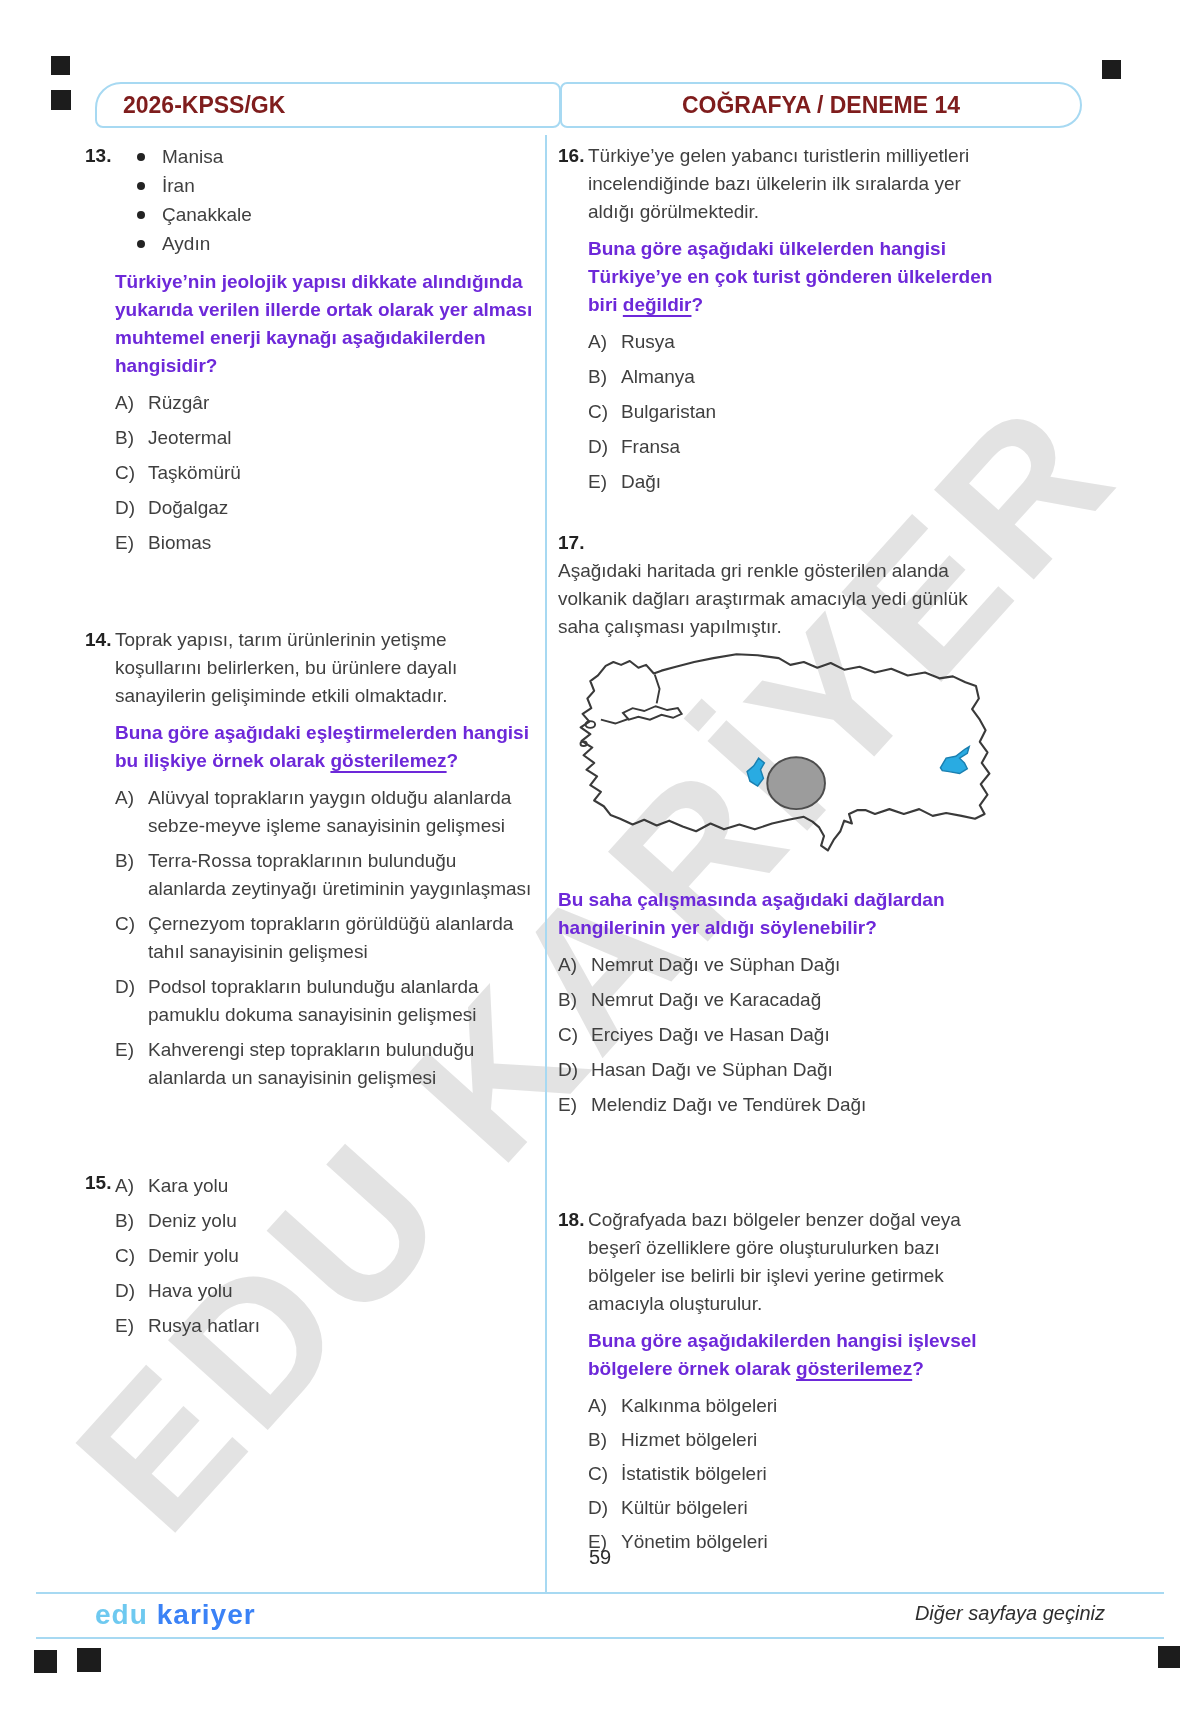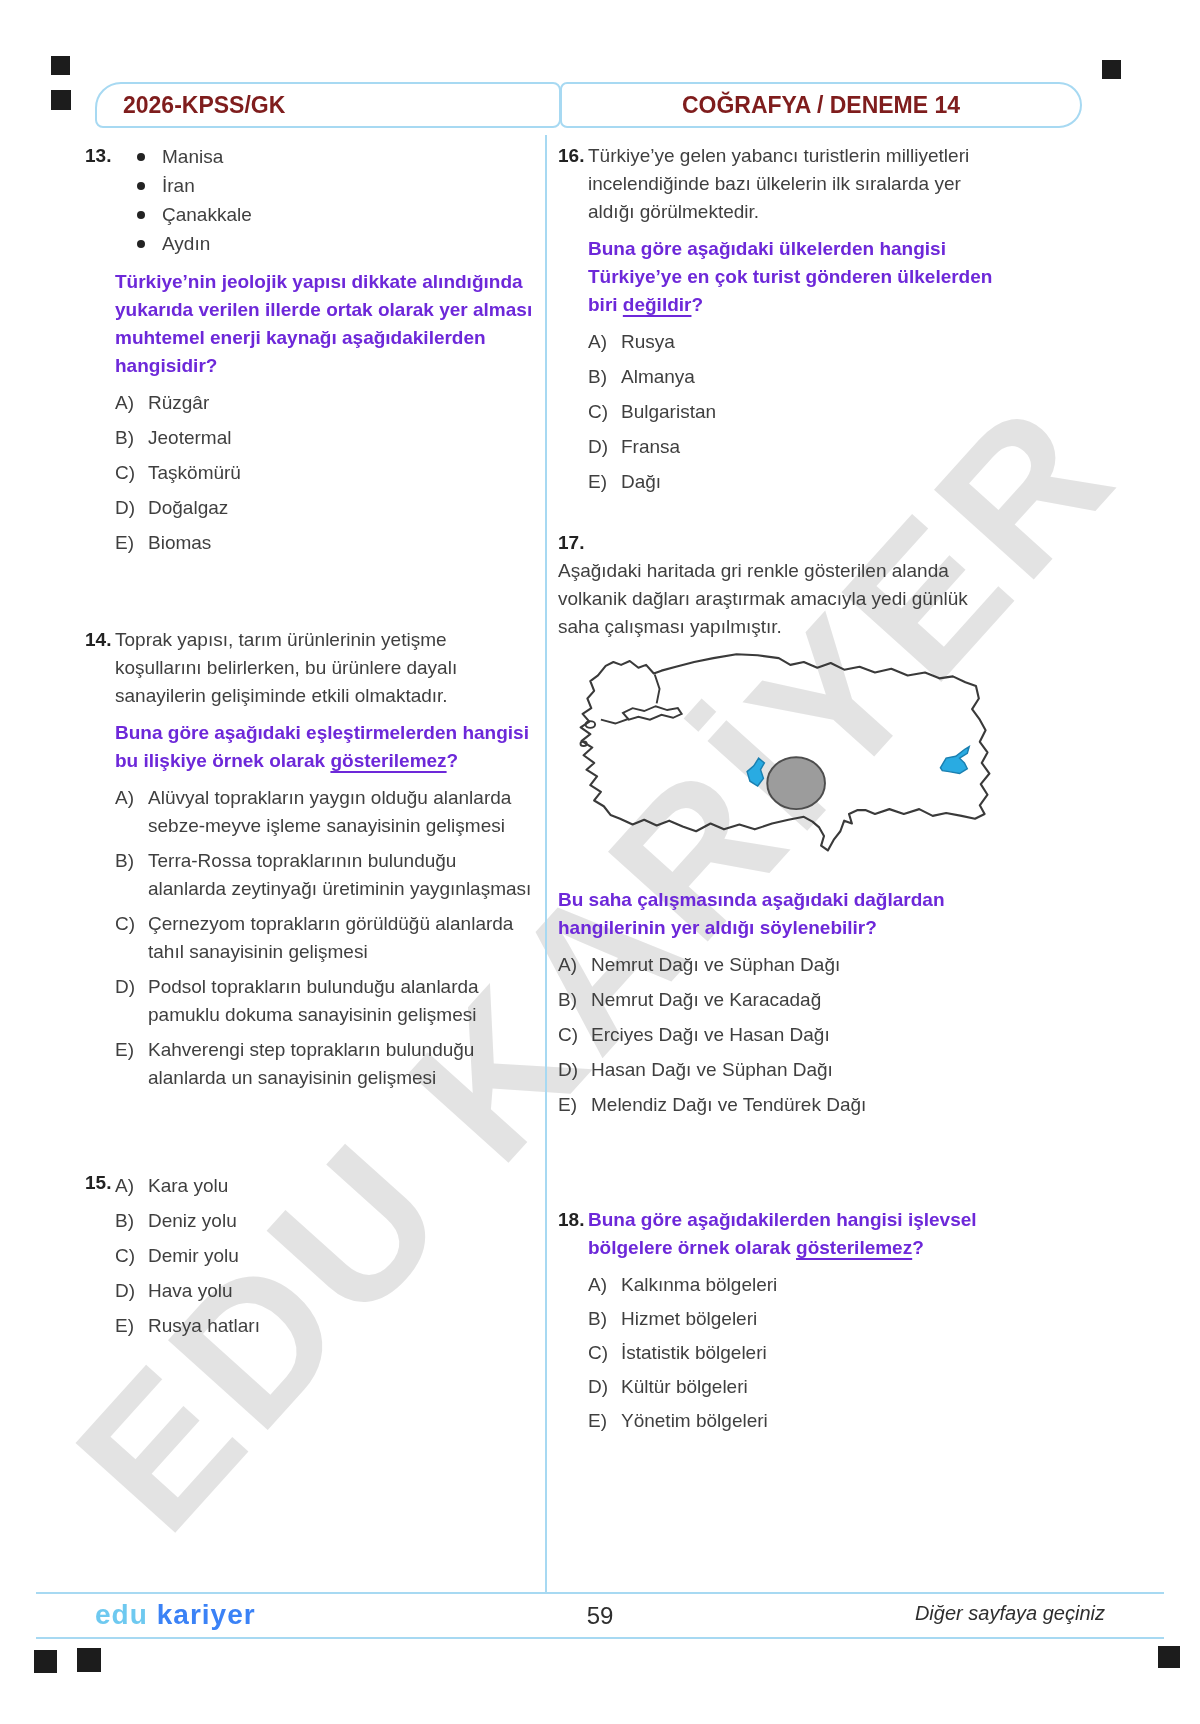--- a/index.html
+++ b/index.html
@@ -48,21 +48,21 @@
   
   .map-wrap{margin:8px 0 12px -10px;}
   .map-wrap svg{display:block;}
   
   .fline{position:absolute;left:36px;width:1128px;height:2px;background:#a7d9f2;z-index:1;}
   .fline.one{top:1592px;}
   .fline.two{top:1637px;}
   .logo{position:absolute;left:95px;top:1599px;font-size:28px;font-weight:bold;letter-spacing:1px;z-index:1;}
   .logo .edu{color:#6ec9f0;}
   .logo .kariyer{color:#3b82f6;margin-left:9px;}
-  .page-num{position:absolute;left:0;width:1200px;top:1602px;text-align:center;font-size:24px;color:#2e2e2e;z-index:1;}
+  .page-num{position:absolute;left:0;width:1200px;top:1546px;text-align:center;font-size:20px;color:#2e2e2e;z-index:1;}
   .next-page{position:absolute;right:95px;top:1602px;font-style:italic;font-size:20px;color:#2e2e2e;z-index:1;}
 </style>
 </head>
 <body>
 
 <div class="page">
 
   <div class="watermark">EDU KARİYER</div>
 
   <div class="sq tl1"></div>
@@ -272,20 +272,21 @@
               <span class="letter">E)</span>
               <span class="txt">Melendiz Dağı ve Tendürek Dağı</span>
             </div>
         </div>
       </div>
     </div>
 
     <div class="q" id="q18">
       <span class="qnum">18.</span>
       <div class="qbody">
+        <p class="intro">Coğrafyada bazı bölgeler benzer doğal veya beşerî özelliklere göre oluşturulurken bazı bölgeler ise belirli bir işlevi yerine getirmek amacıyla oluşturulur.</p>
         <p class="stem"><span>Buna göre aşağıdakilerden hangisi işlevsel bölgelere örnek olarak </span><span class="u">gösterilemez</span><span>?</span></p>
         <div class="opts">
           <div class="opt">
               <span class="letter">A)</span>
               <span class="txt">Kalkınma bölgeleri</span>
             </div>
           <div class="opt">
               <span class="letter">B)</span>
               <span class="txt">Hizmet bölgeleri</span>
             </div>

